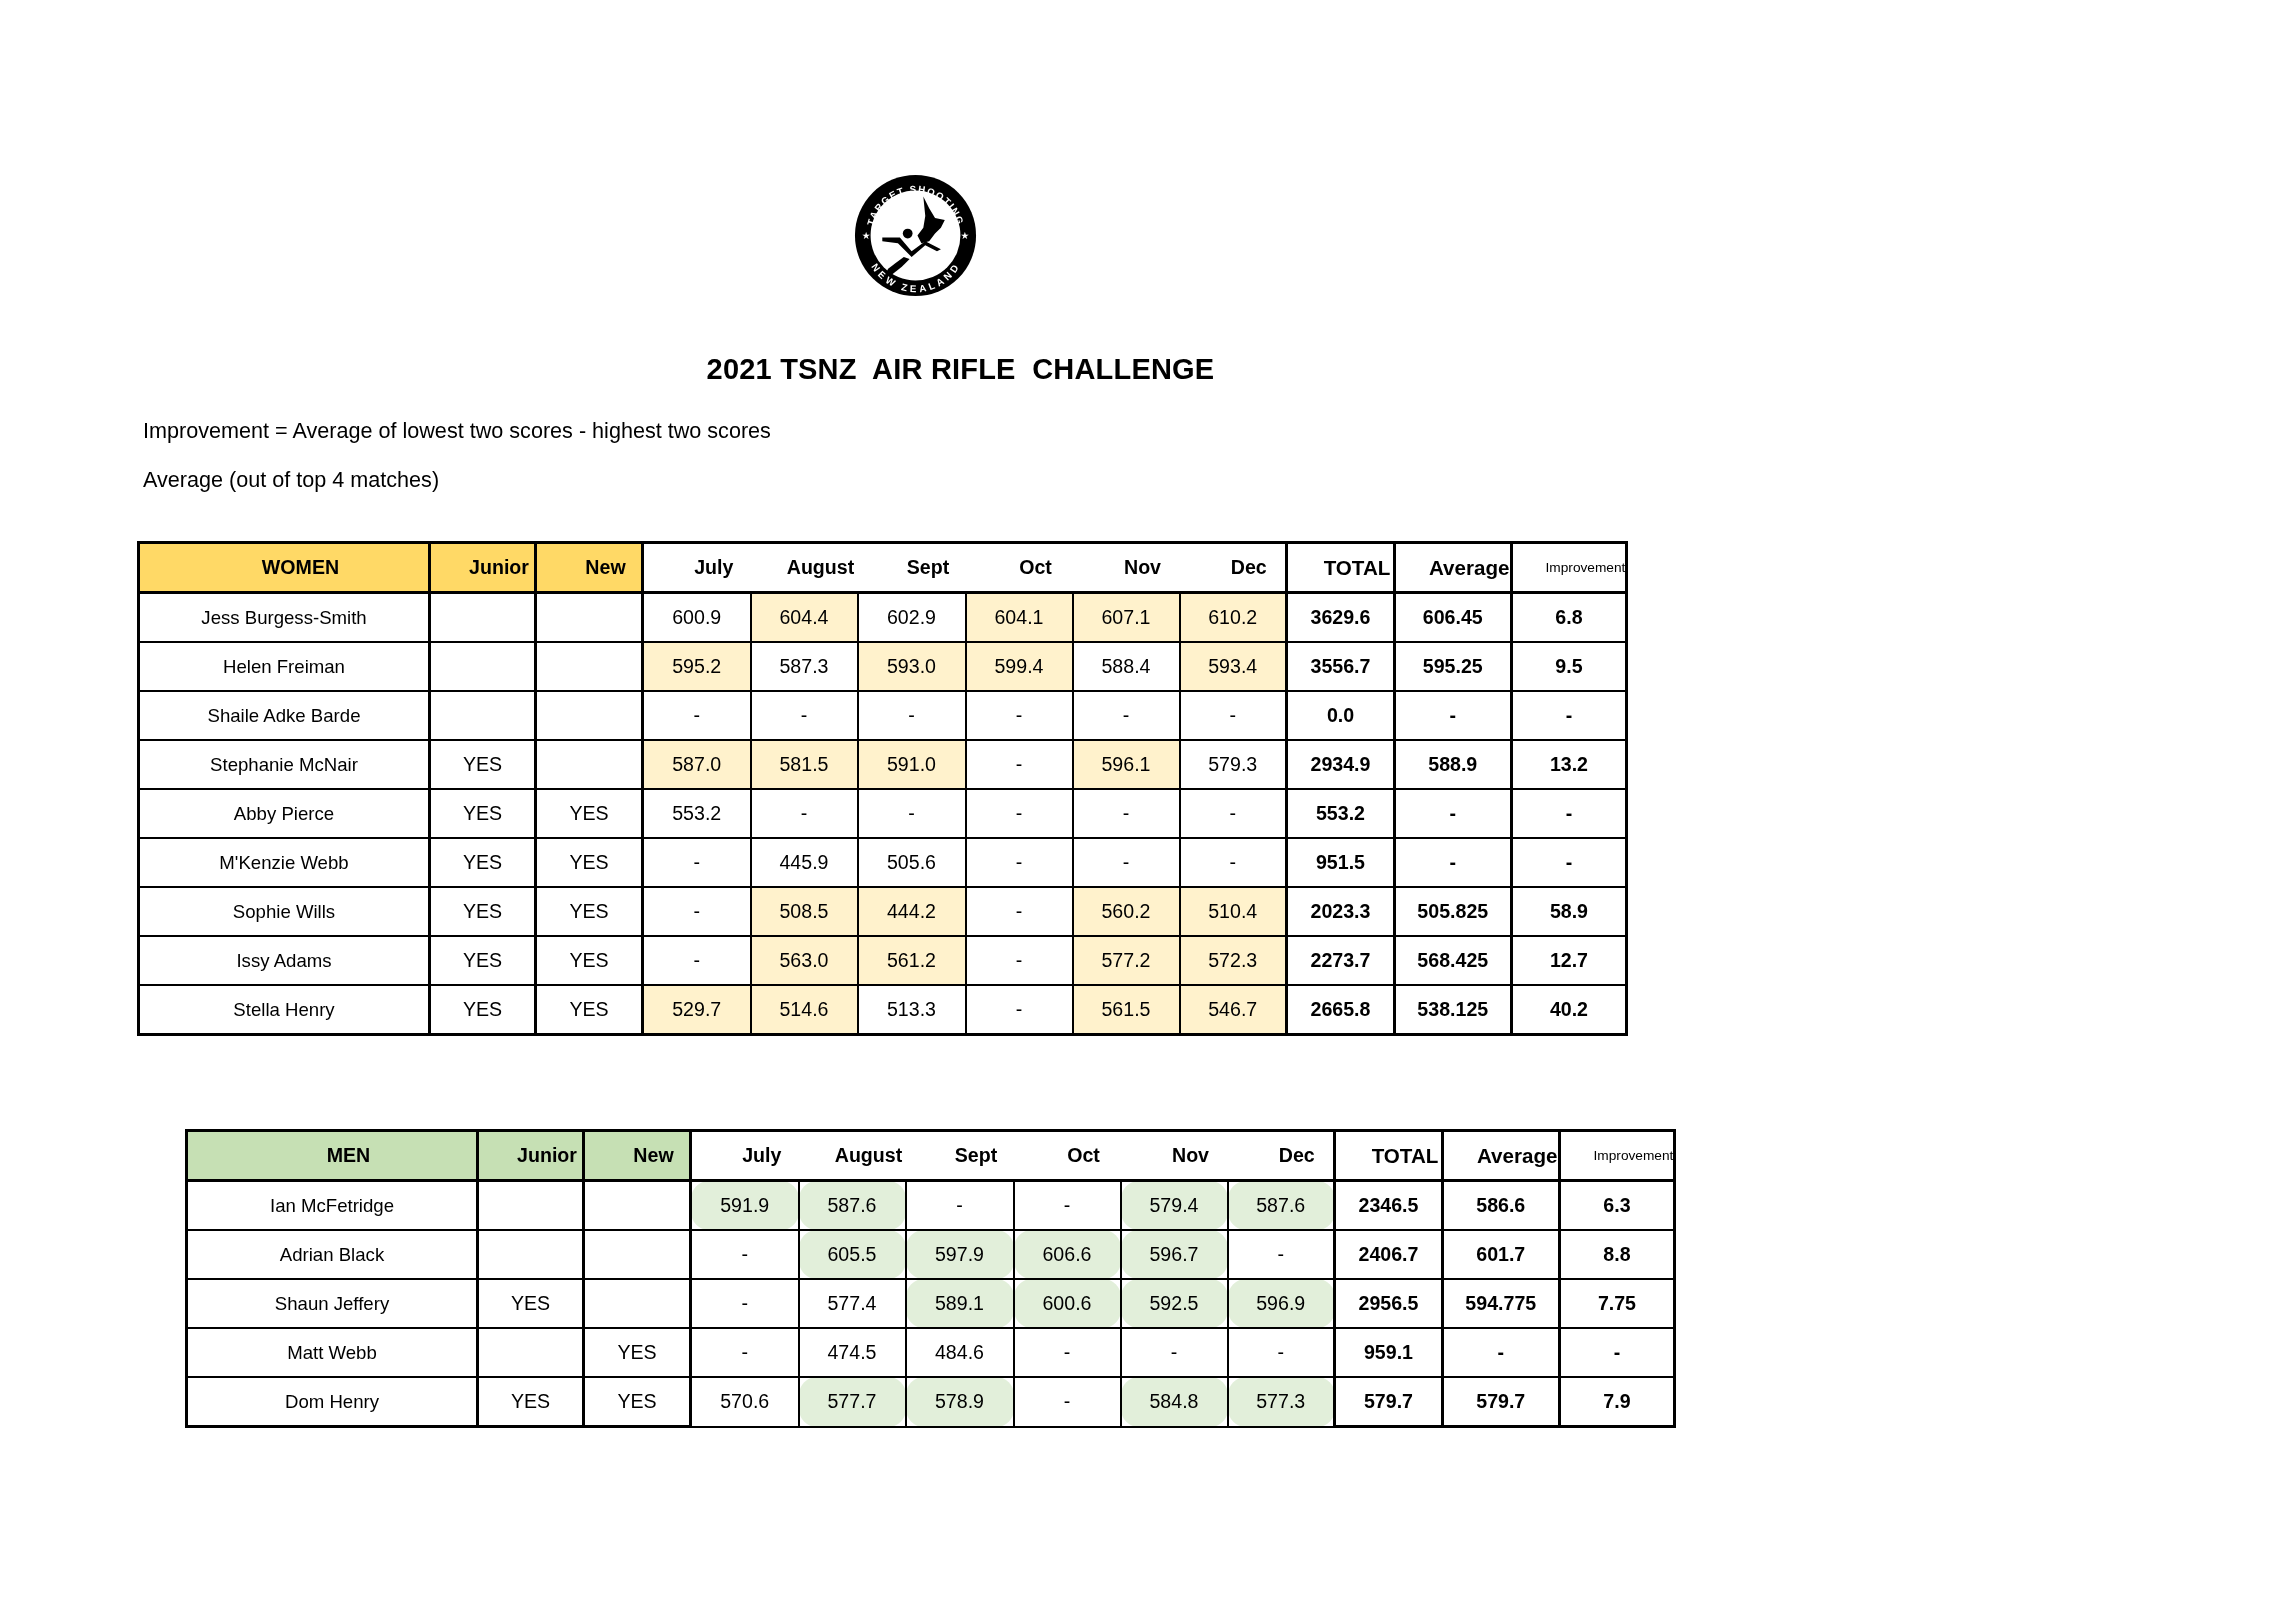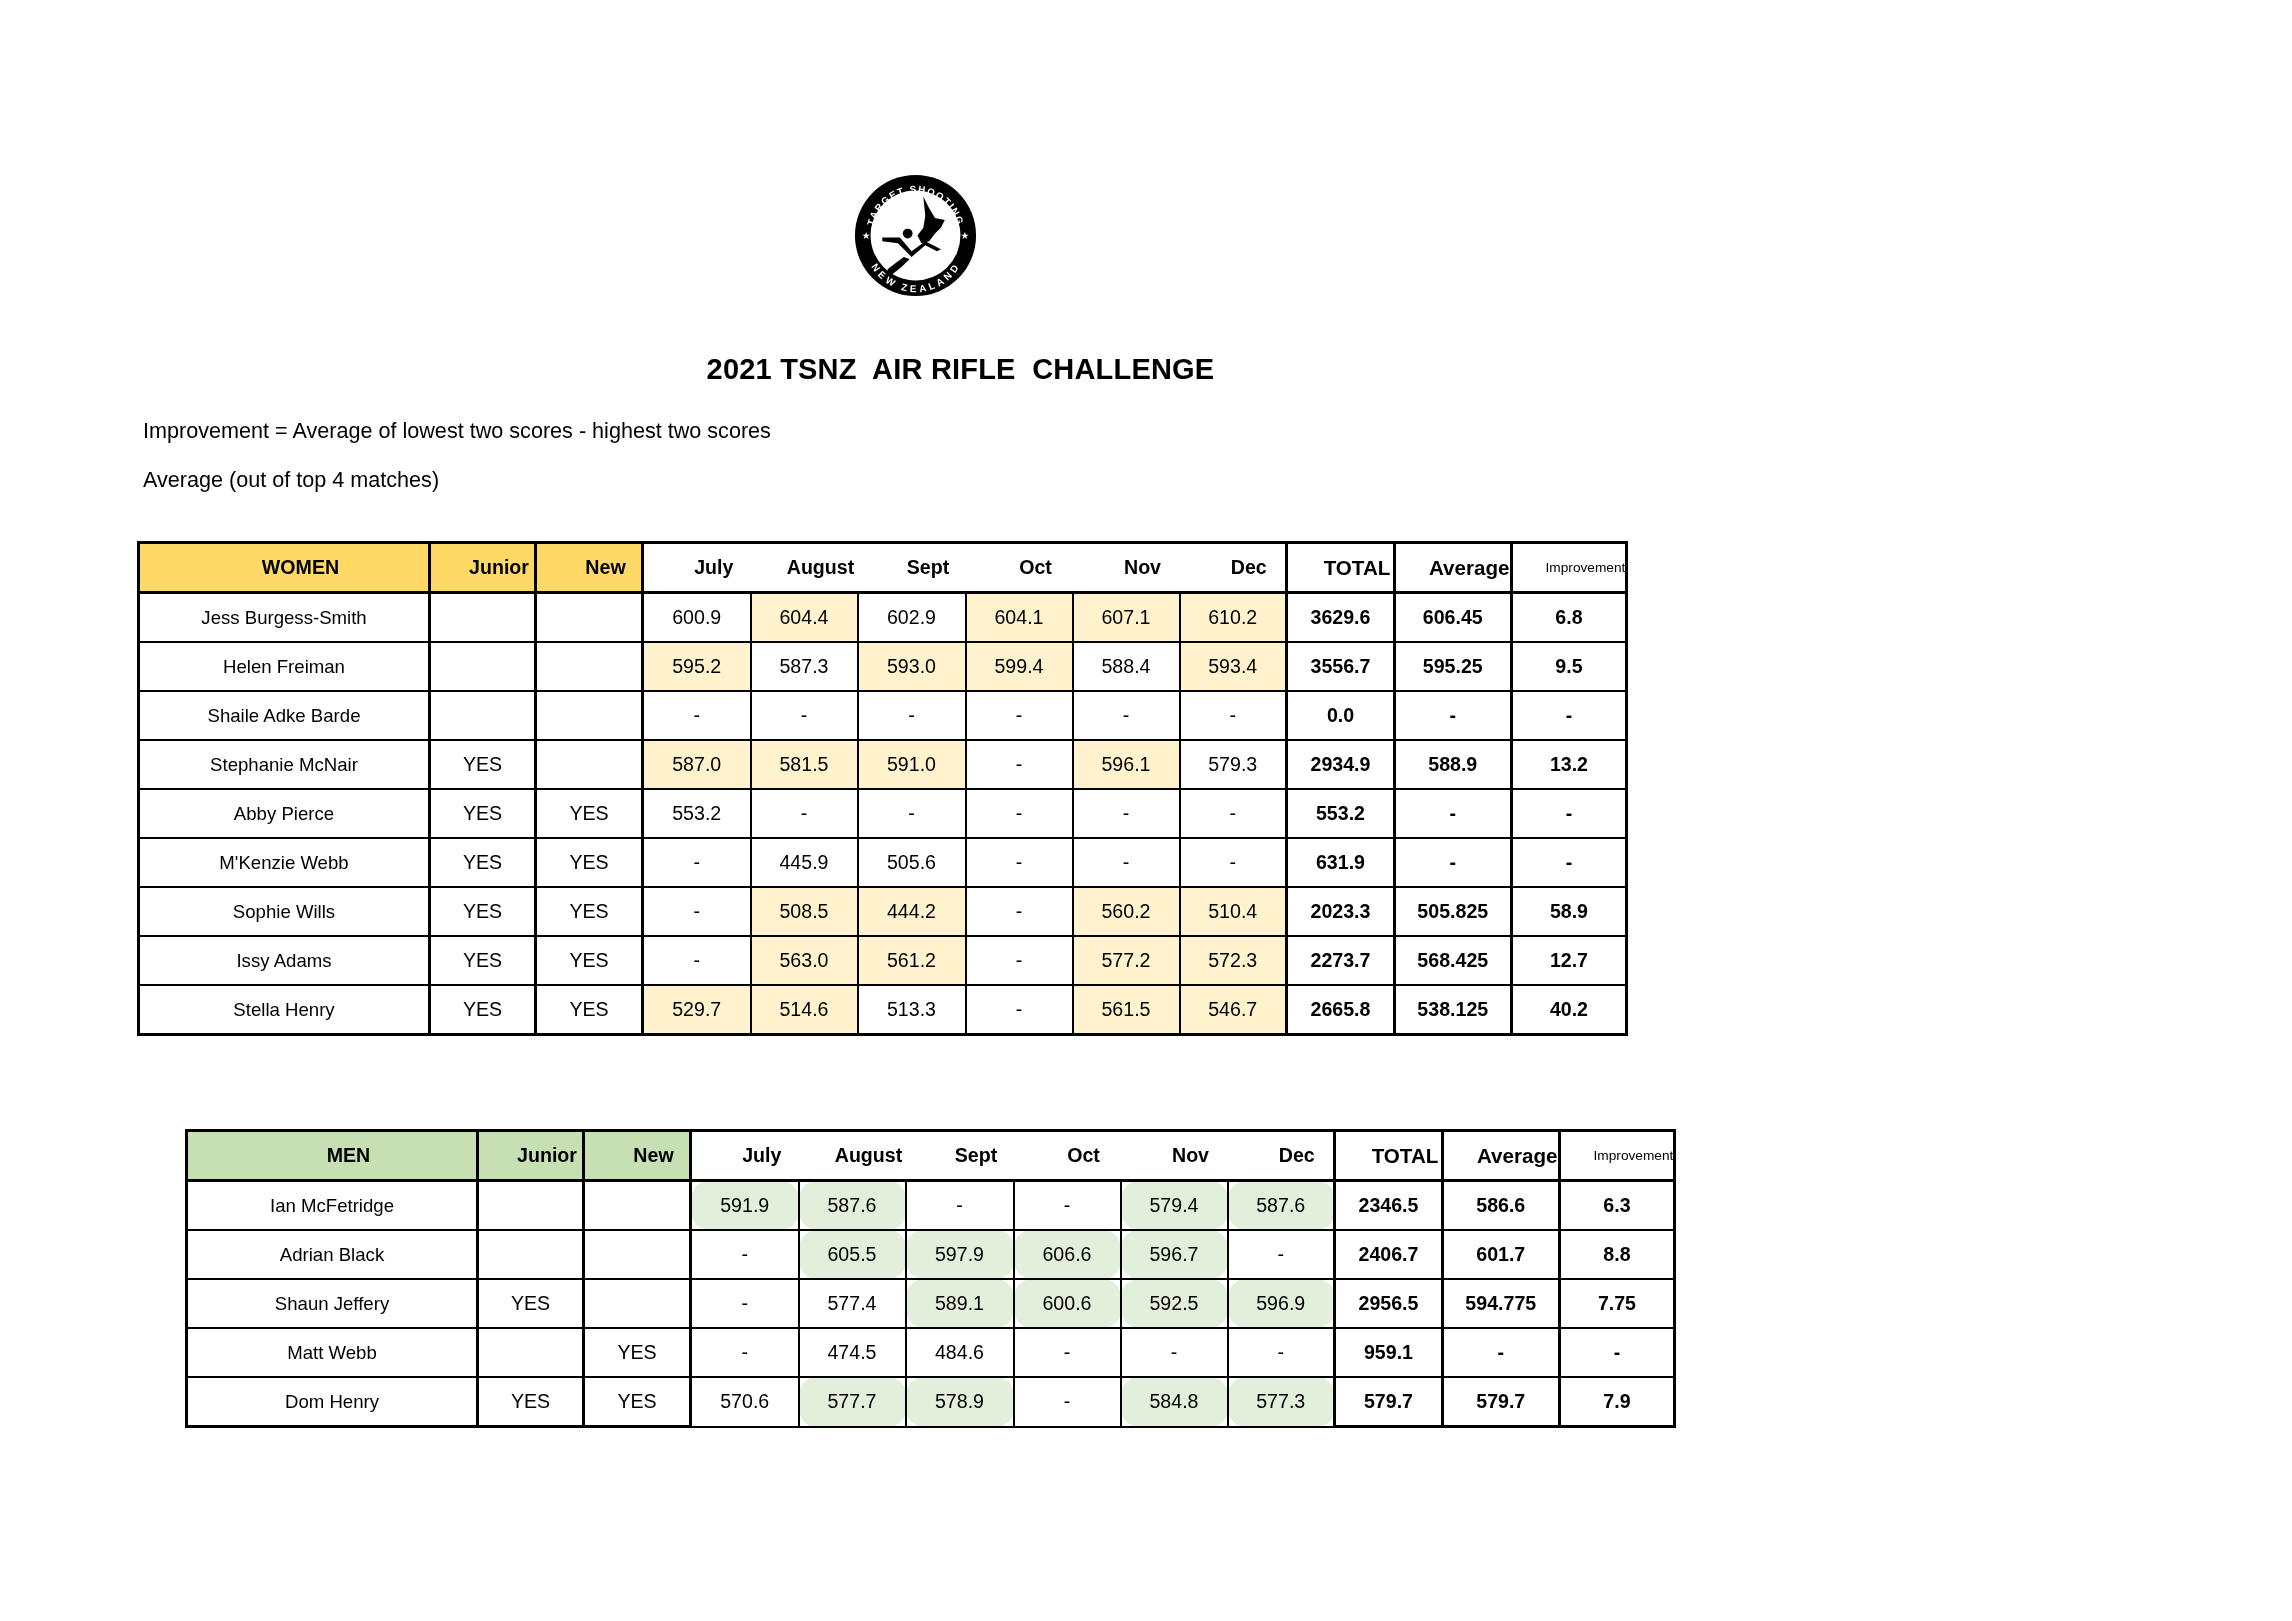--- a/index.html
+++ b/index.html
@@ -173,21 +173,21 @@
       <tr>
         <td class="name thickL thickR">M'Kenzie Webb</td>
         <td class="thickR">YES</td>
         <td class="thickR">YES</td>
         <td class="m thickL">-</td>
         <td class="m">445.9</td>
         <td class="m">505.6</td>
         <td class="m">-</td>
         <td class="m">-</td>
         <td class="m thickR">-</td>
-        <td class="bold thickR">631.9</td>
+        <td class="bold thickR">951.5</td>
         <td class="bold thickR">-</td>
         <td class="bold thickR">-</td>
       </tr>
       <tr>
         <td class="name thickL thickR">Sophie Wills</td>
         <td class="thickR">YES</td>
         <td class="thickR">YES</td>
         <td class="m thickL">-</td>
         <td class="m hl-y">508.5</td>
         <td class="m hl-y">444.2</td>

